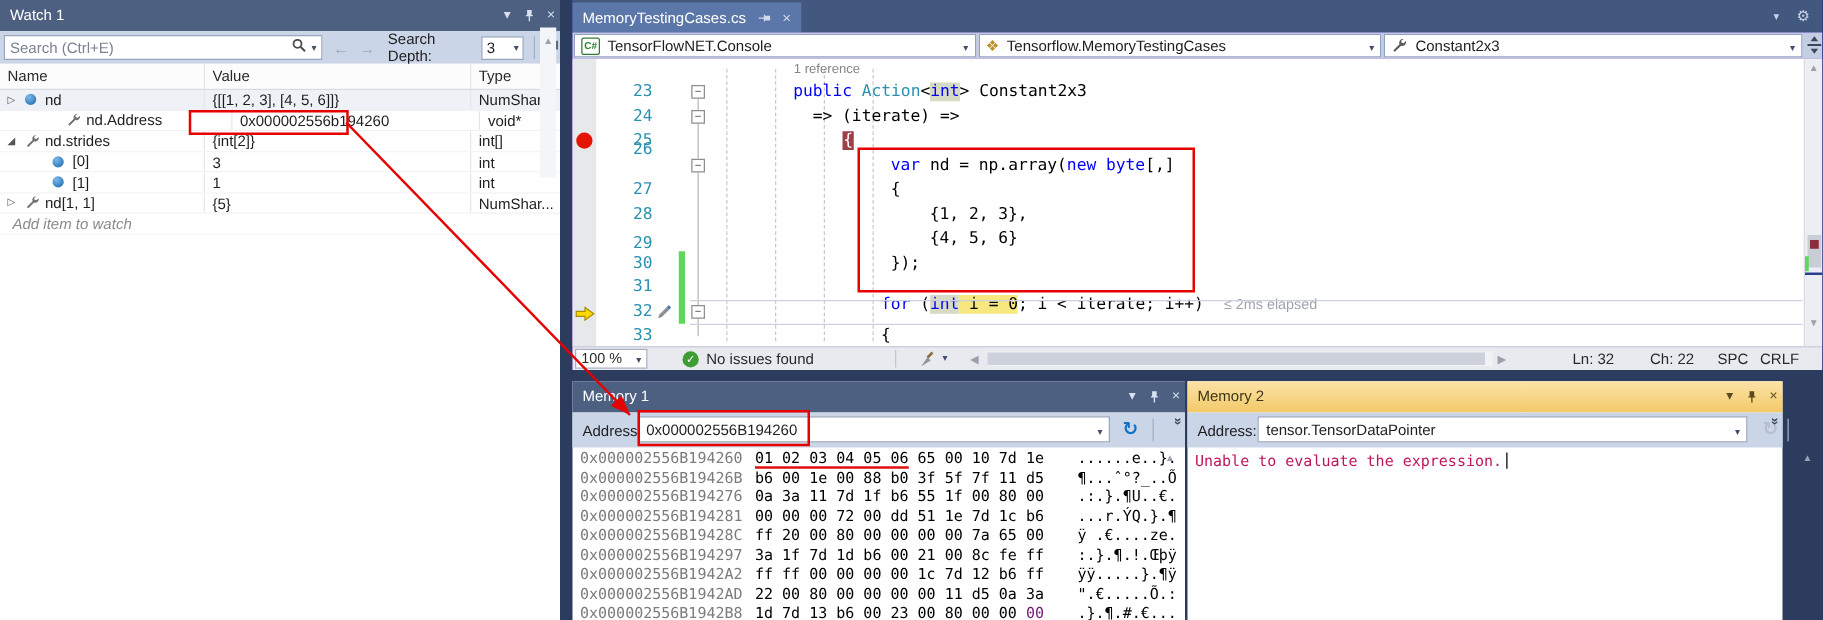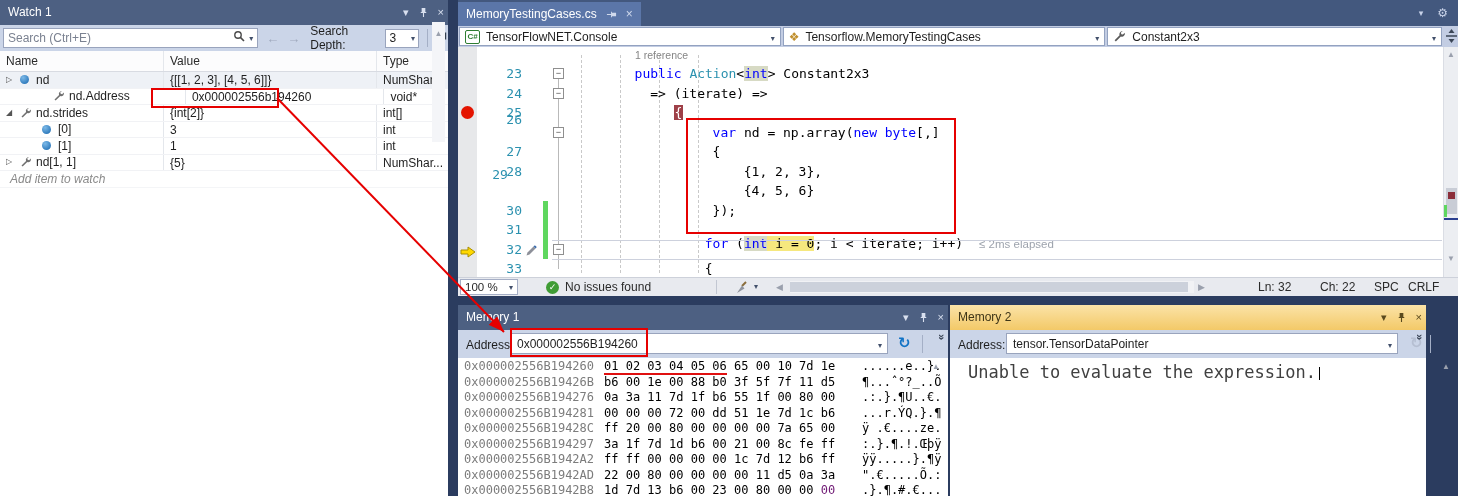--- a/index.html
+++ b/index.html
@@ -128,21 +128,21 @@
   .refresh.off{color:#b6bfd2}
   .mem-sep{position:absolute;top:5px;width:1px;height:18px;background:#a4afc6}
   .mem-rows{position:absolute;left:0;top:54px;right:0}
   .m-row{position:relative;height:15.5px;line-height:15.5px;font-size:12px;
     font-family:"DejaVu Sans Mono",monospace;white-space:pre}
   .m-addr{position:absolute;left:6px;color:#7c7c7c}
   .m-bytes{position:absolute;left:146px;color:#000}
   .m-ascii{position:absolute;left:404px;color:#000}
   .ured{border-bottom:2px solid #e01010}
   .redb{color:#701a75}
-  .mem-msg{position:absolute;left:18px;top:57px;font-size:17px;font-family:"DejaVu Sans Mono",monospace;color:#404040;white-space:pre}
+  .mem-msg{position:absolute;left:6px;top:57px;font-size:12px;font-family:"DejaVu Sans Mono",monospace;color:#be185d;white-space:pre}
   .caret{display:inline-block;width:1px;height:13px;background:#000;vertical-align:-2px;margin-left:3px}
   .mem-scroll-up{position:absolute;top:57px;font-size:8px;color:#9aa0ad}
 
   
   .overlay{position:absolute;left:0;top:0;width:1458px;height:496px;pointer-events:none;z-index:99}
 </style>
 </head>
 <body>
 
 <div class="stage">
@@ -343,21 +343,21 @@
     <div class="ln" style="top: 17px;">23</div>
         <div class="olbox" style="top: 21px;">−</div>
         <div class="ln" style="top: 36.5px;">24</div>
         <div class="olbox" style="top: 40.5px;">−</div>
         <div class="ln" style="top: 56px;">25</div>
         <div class="bpdot" style="top: 59px;"></div>
         <div class="ln" style="top: 63px;">26</div>
         <div class="olbox" style="top: 79.5px;">−</div>
         <div class="ln" style="top: 95px;">27</div>
         <div class="ln" style="top: 114.5px;">28</div>
-        <div class="ln" style="top: 118px; text-align: center;">29</div>
+        <div class="ln" style="top: 138px;">29</div>
         <div class="cbar" style="top: 153.5px; height: 19.5px;"></div>
         <div class="ln" style="top: 153.5px;">30</div>
         <div class="cbar" style="top: 173px; height: 19.5px;"></div>
         <div class="ln" style="top: 173px;">31</div>
         <div class="cbar" style="top: 192.5px; height: 19.5px;"></div>
         <div class="ln" style="top: 192.5px;">32</div>
         <div class="olbox" style="top: 196.5px;">−</div>
         <div class="curarrow" style="top: 196.5px;"><svg width="16" height="12" viewBox="0 0 16 12">
             <path d="M1 4h7V1l7 5-7 5V8H1z" fill="#ffd800" stroke="#a98f00"></path>
           </svg></div>

